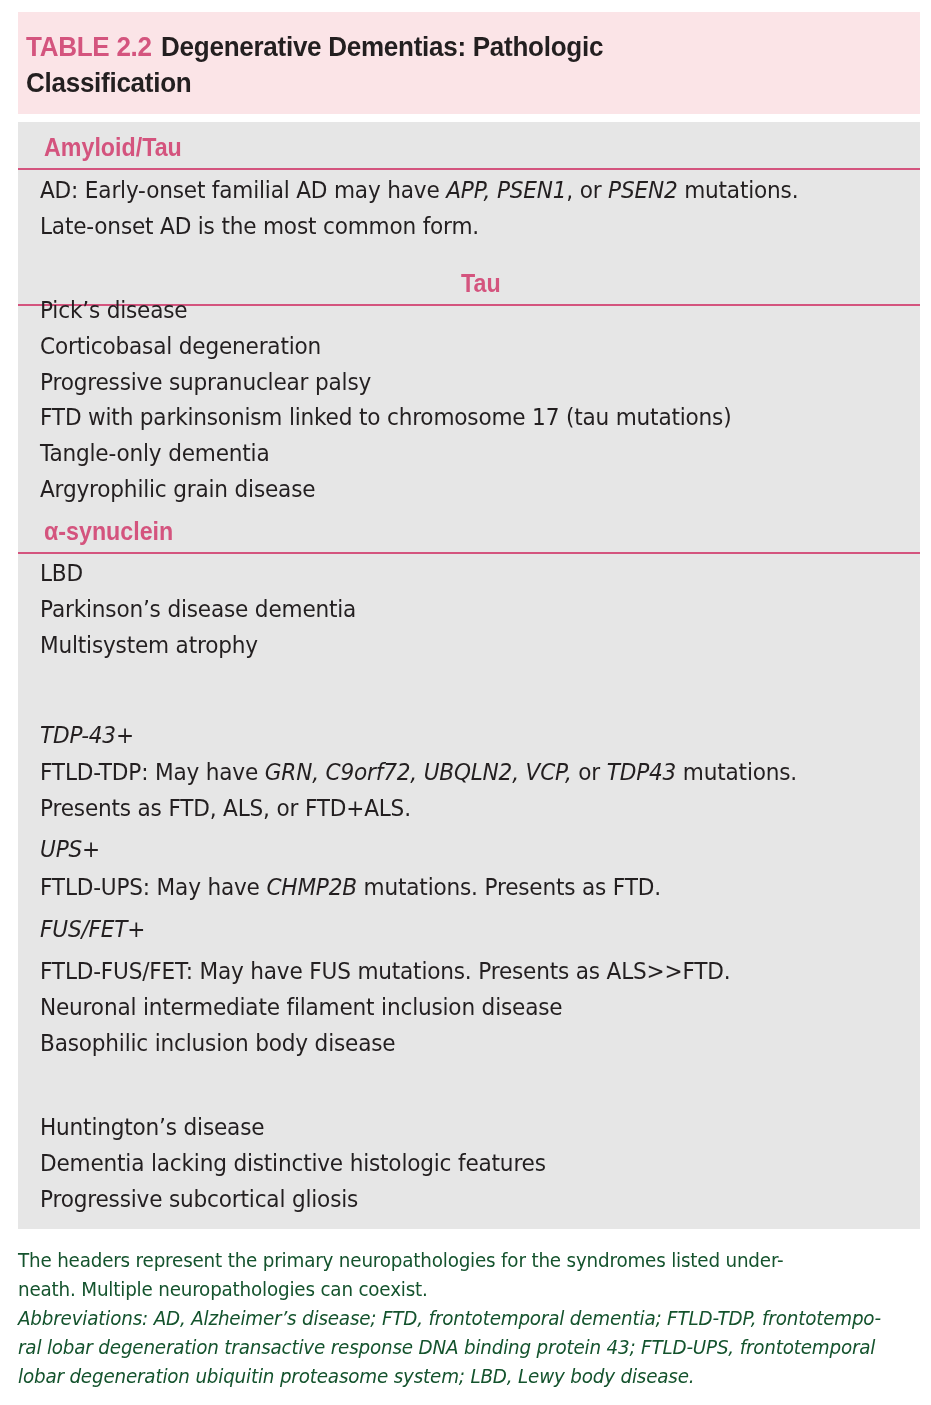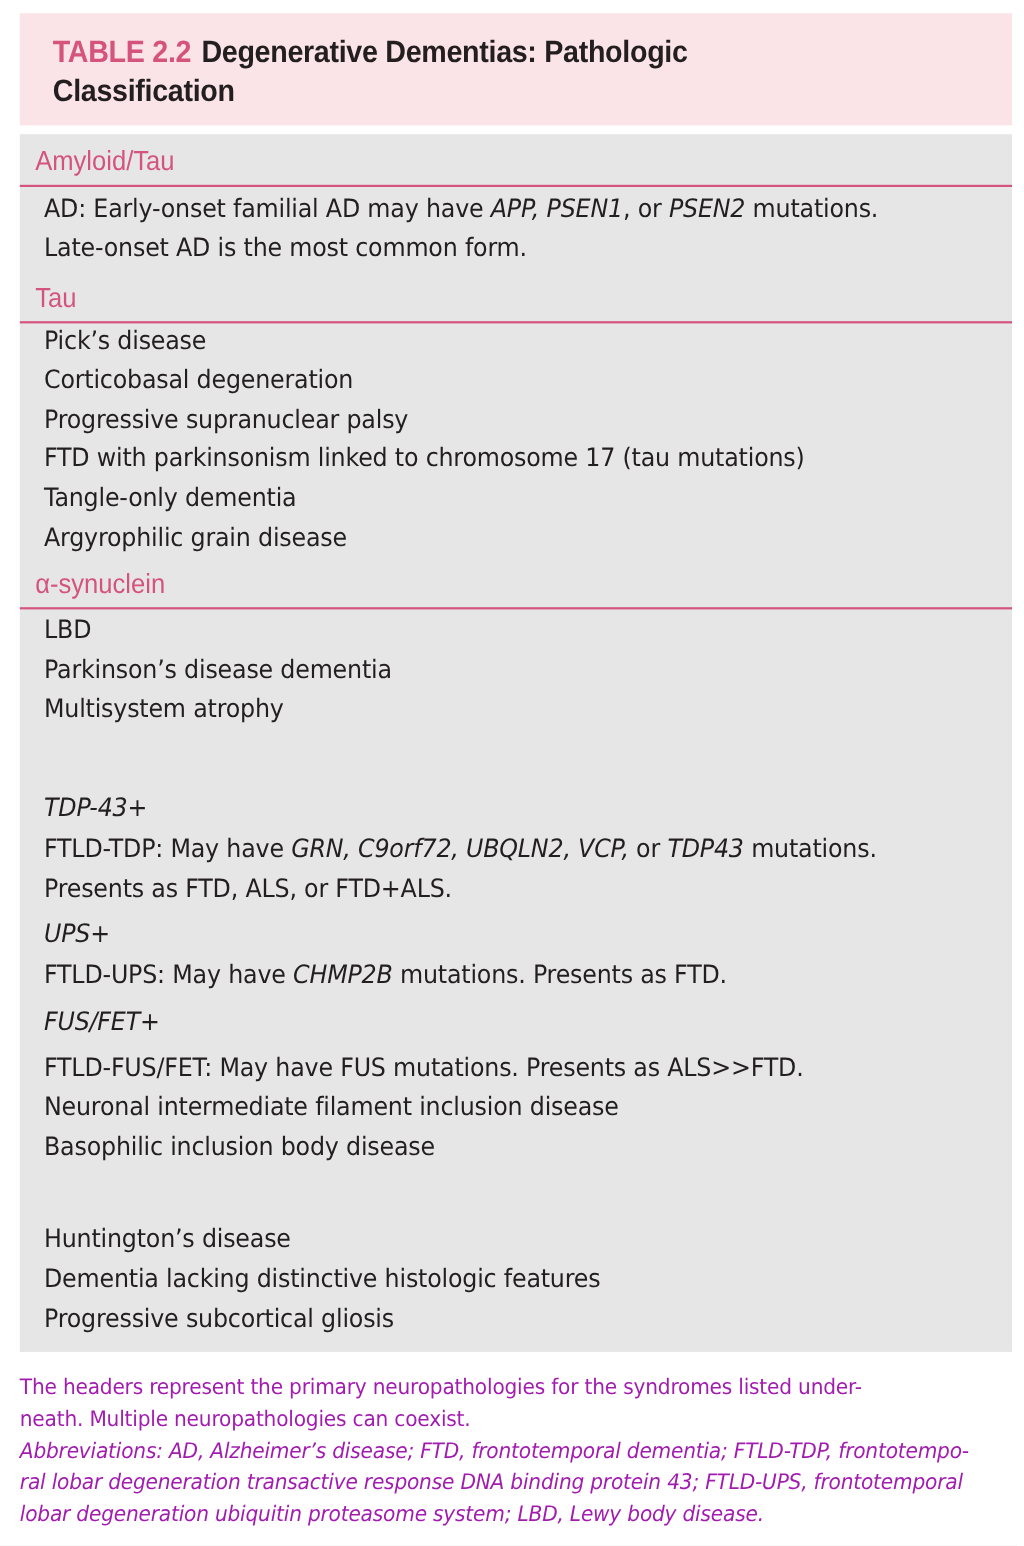--- a/index.html
+++ b/index.html
@@ -1,53 +1,53 @@
 <!DOCTYPE html>
 <html><head>
 <meta charset="utf-8">
 <style>
   html, body { margin: 0; padding: 0; background: #ffffff; }
   body { width: 931px; height: 1405px; position: relative; overflow: hidden;
          font-family: "DejaVu Sans", sans-serif; color: #231f20; }
   .title-box { position: absolute; left: 18px; top: 12px; width: 902px; height: 102px;
-               background: #fbe4e7; box-sizing: border-box; padding: 17px 22px 0 30px; }
+               background: #fbe4e7; box-sizing: border-box; padding: 17px 22px 0 8px; }
   .title { font-family: "Liberation Sans", sans-serif; font-weight: bold; font-size: 28px;
            line-height: 36px; letter-spacing: -0.3px; color: #231f20; transform: scaleX(0.93); transform-origin: left; width: 920px; }
   .title .num { color: #d4547e; margin-right: 10px; }
   .table-box { position: absolute; left: 18px; top: 122px; width: 902px; height: 1107px; background: #e6e6e6; }
   .sec-head { position: absolute; left: 0; width: 902px; box-sizing: border-box;
-              padding-left: 14px; height: 48px; border-bottom: 2px solid #d4547e;
-              font-family: "Liberation Sans", sans-serif; font-weight: normal; font-size: 25px;
+              padding-left: 26px; height: 48px; border-bottom: 2px solid #d4547e;
+              font-family: "Liberation Sans", sans-serif; font-weight: bold; font-size: 25px;
               color: #d4547e; line-height: 50px; }
   .sec-head span { display: inline-block; transform: scaleX(0.93); transform-origin: left; }
   .row { position: absolute; left: 22px; font-family: "DejaVu Sans", sans-serif; font-size: 23px;
          line-height: 30px; color: #231f20; white-space: nowrap; transform: scaleX(0.94); transform-origin: left; letter-spacing: -0.2px; }
   .it { font-style: italic; }
   .notes { position: absolute; left: 18px; top: 1246px; width: 900px; font-size: 19.5px; line-height: 29px;
-           color: #a21caf; font-family: "DejaVu Sans", sans-serif; }
+           color: #14532d; font-family: "DejaVu Sans", sans-serif; }
   .notes div { transform: scaleX(0.94); transform-origin: left; white-space: nowrap; letter-spacing: -0.2px; }
   .notes .abbr { font-style: italic; }
 </style>
 </head>
 <body>
 
 <div class="title-box">
   <div class="title">
     <span class="num">TABLE 2.2</span><span>Degenerative Dementias: Pathologic</span><br>
     <span>Classification</span>
   </div>
 </div>
 
 <div class="table-box">
 
   <div class="sec-head" style="top:0px;"><span>Amyloid/Tau</span></div>
   <div class="row" style="top:53px;">AD: Early-onset familial AD may have <span class="it">APP, PSEN1</span>, or <span class="it">PSEN2</span> mutations.</div>
   <div class="row" style="top:89px;">Late-onset AD is the most common form.</div>
 
-  <div class="sec-head" style="top:124px;"><span>Tau</span></div>
+  <div class="sec-head" style="top:136px;text-align:center;"><span>Tau</span></div>
   <div class="row" style="top:173px;">Pick’s disease</div>
   <div class="row" style="top:209px;">Corticobasal degeneration</div>
   <div class="row" style="top:245px;">Progressive supranuclear palsy</div>
   <div class="row" style="top:280px;">FTD with parkinsonism linked to chromosome 17 (tau mutations)</div>
   <div class="row" style="top:316px;">Tangle-only dementia</div>
   <div class="row" style="top:352px;">Argyrophilic grain disease</div>
 
   <div class="sec-head" style="top:384px;"><span>α-synuclein</span></div>
   <div class="row" style="top:436px;">LBD</div>
   <div class="row" style="top:472px;">Parkinson’s disease dementia</div>

